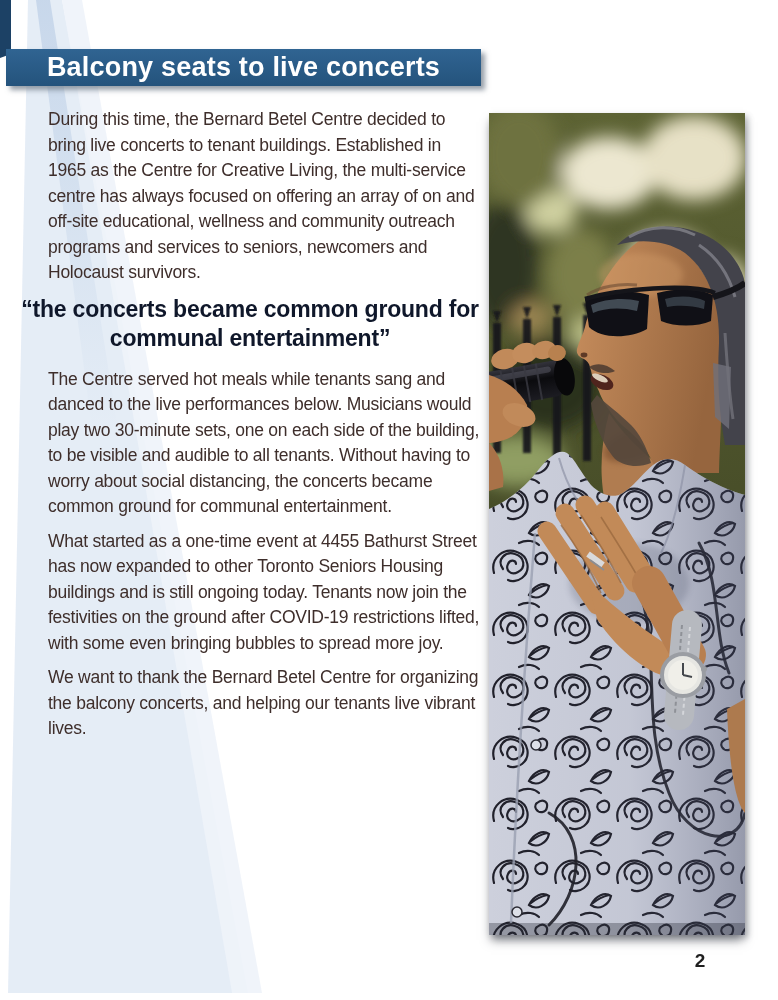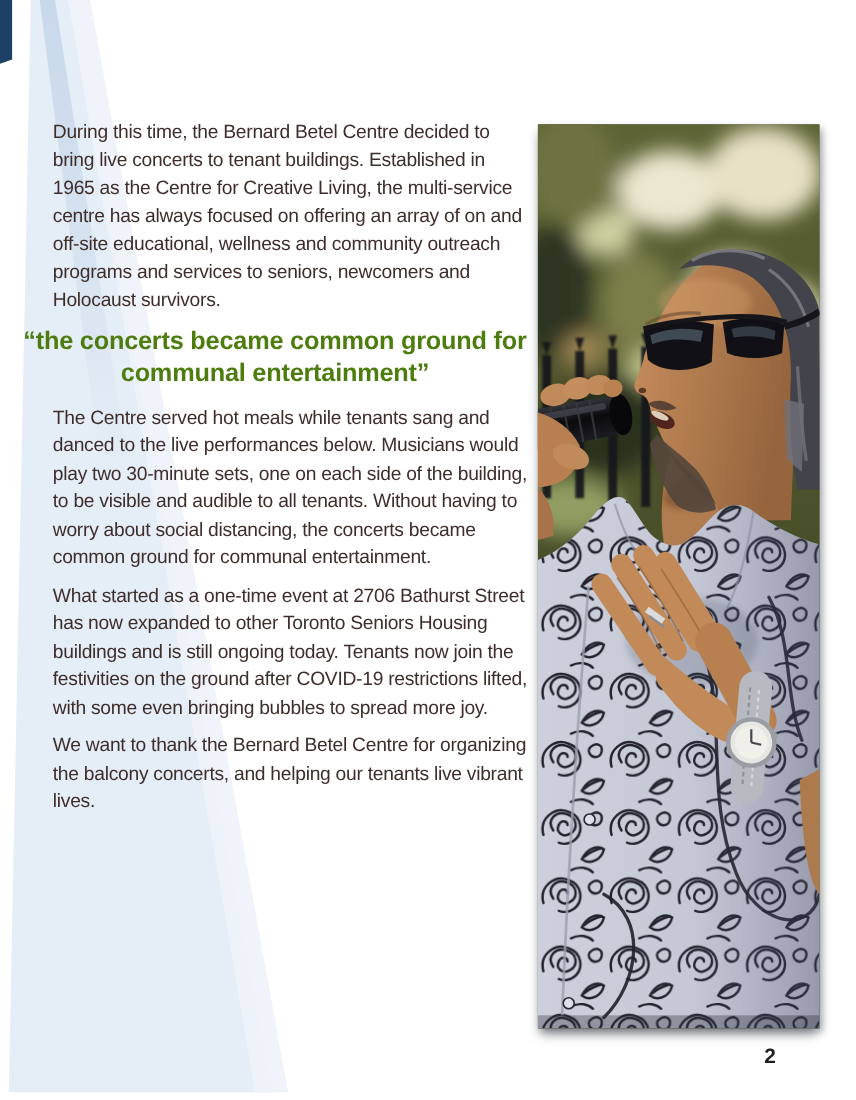--- a/index.html
+++ b/index.html
@@ -15,21 +15,21 @@
     color:#ffffff; font-size:27px; font-weight:bold; text-align:center; line-height:37px;
     letter-spacing:0.2px;
   }
   .article{
     position:absolute; left:48px; top:107px; width:434px;
     color:#3e2e2b; font-size:17.5px; line-height:25.5px; letter-spacing:-0.25px;
   }
   .article p{margin:0 0 9px 0;}
   .quote{
     margin:8px -4px 14px -34px; text-align:center;
-    color:#4d7c0f; font-size:23px; font-weight:bold; line-height:29px; letter-spacing:-0.2px;
+    color:#0f172a; font-size:23px; font-weight:bold; line-height:29px; letter-spacing:-0.2px;
   }
   .photo{
     position:absolute; left:489px; top:113px; width:256px; height:822px; margin:0;
     box-shadow:0 7px 10px -2px rgba(45,50,60,.55), 3px 3px 6px rgba(60,65,75,.3);
     background:#4c5230;
   }
   .photo svg{display:block;}
   .page-number{
     position:absolute; left:690px; top:950px; width:20px;
     color:#1f1f1f; font-size:19px; font-weight:bold; text-align:center;
@@ -46,26 +46,29 @@
         <stop offset="0" stop-color="#c6d6ea" stop-opacity="0.95"></stop>
         <stop offset="1" stop-color="#c6d6ea" stop-opacity="0"></stop>
       </linearGradient>
     </defs>
     <path d="M28,0 L62,0 L248,993 L8,993 Z" fill="#e4ecf6" opacity="0.95"></path>
     <path d="M62,0 L82,0 L262,993 L232,993 Z" fill="#eef3fa" opacity="0.9"></path>
     <path d="M36,0 L50,0 L118,430 L92,430 Z" fill="url(#fadeSail)"></path>
     <path d="M0,0 L11,0 L11,54 L0,58 Z" fill="#1c4165"></path>
   </svg>
 
+  <div class="banner">
+    <span>Balcony seats to live concerts</span>
+  </div>
 
   <div class="article">
     <p>During this time, the Bernard Betel Centre decided to bring live concerts to tenant buildings. Established in 1965 as the Centre for Creative Living, the multi-service centre has always focused on offering an array of on and off-site educational, wellness and community outreach programs and services to seniors, newcomers and Holocaust survivors.</p>
     <div class="quote">“the concerts became common ground for communal entertainment”</div>
     <p>The Centre served hot meals while tenants sang and danced to the live performances below. Musicians would play two 30-minute sets, one on each side of the building, to be visible and audible to all tenants. Without having to worry about social distancing, the concerts became common ground for communal entertainment.</p>
-    <p>What started as a one-time event at 2706 Bathurst Street has now expanded to other Toronto Seniors Housing buildings and is still ongoing today. Tenants now join the festivities on the ground after COVID-19 restrictions lifted, with some even bringing bubbles to spread more joy.</p>
+    <p>What started as a one-time event at 4455 Bathurst Street has now expanded to other Toronto Seniors Housing buildings and is still ongoing today. Tenants now join the festivities on the ground after COVID-19 restrictions lifted, with some even bringing bubbles to spread more joy.</p>
     <p>We want to thank the Bernard Betel Centre for organizing the balcony concerts, and helping our tenants live vibrant lives.</p>
   </div>
 
   <figure class="photo" role="img" aria-label="Man wearing sunglasses singing into a handheld microphone outdoors; he wears a white shirt with a black rose pattern, one hand raised to his chest with a ring and silver wristwatch, blurred sunlit foliage and a fence behind him">
     <svg width="256" height="822" viewBox="0 0 256 822">
       <defs>
         <filter id="f8" x="-50%" y="-50%" width="200%" height="200%">
             <feGaussianBlur stdDeviation="9"></feGaussianBlur>
           </filter>
         <filter id="f3" x="-50%" y="-50%" width="200%" height="200%">

